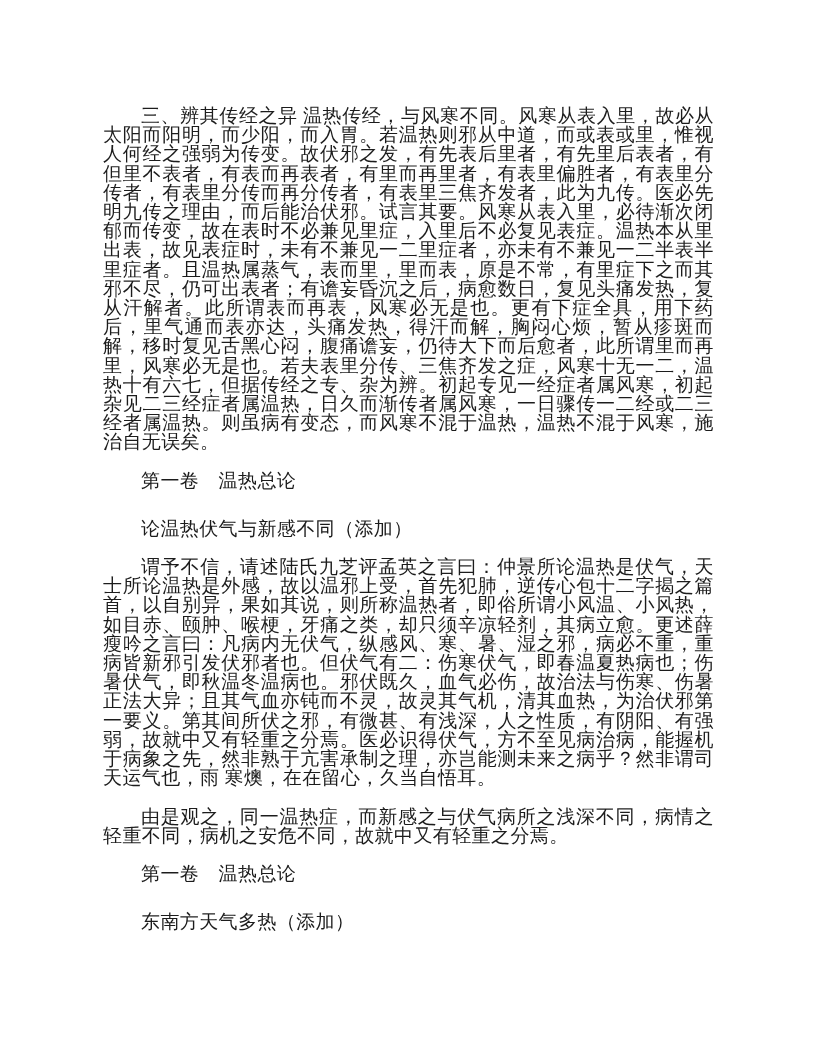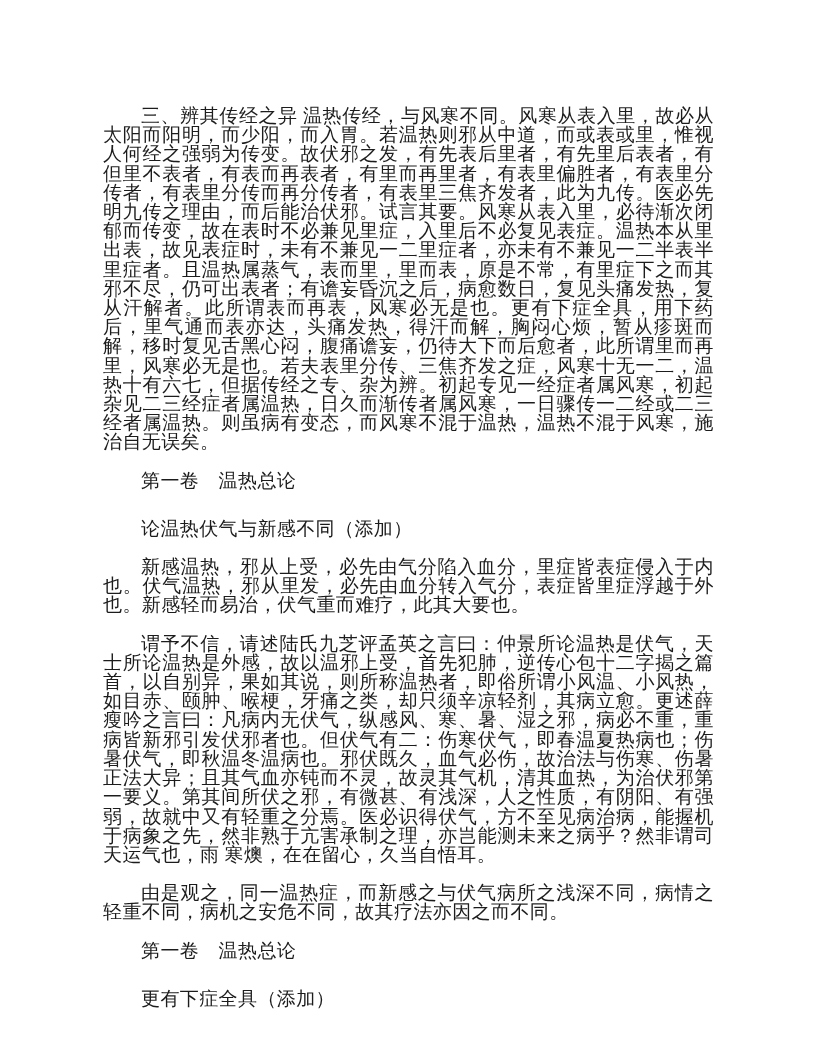--- a/index.html
+++ b/index.html
@@ -41,23 +41,22 @@
 </head>
 <body>
 
 <div class="page">
   <p class="block paragraph">三、辨其传经之异 温热传经，与风寒不同。风寒从表入里，故必从太阳而阳明，而少阳，而入胃。若温热则邪从中道，而或表或里，惟视人何经之强弱为传变。故伏邪之发，有先表后里者，有先里后表者，有但里不表者，有表而再表者，有里而再里者，有表里偏胜者，有表里分传者，有表里分传而再分传者，有表里三焦齐发者，此为九传。医必先明九传之理由，而后能治伏邪。试言其要。风寒从表入里，必待渐次闭郁而传变，故在表时不必兼见里症，入里后不必复见表症。温热本从里出表，故见表症时，未有不兼见一二里症者，亦未有不兼见一二半表半里症者。且温热属蒸气，表而里，里而表，原是不常，有里症下之而其邪不尽，仍可出表者；有谵妄昏沉之后，病愈数日，复见头痛发热，复从汗解者。此所谓表而再表，风寒必无是也。更有下症全具，用下药后，里气通而表亦达，头痛发热，得汗而解，胸闷心烦，暂从疹斑而解，移时复见舌黑心闷，腹痛谵妄，仍待大下而后愈者，此所谓里而再里，风寒必无是也。若夫表里分传、三焦齐发之症，风寒十无一二，温热十有六七，但据传经之专、杂为辨。初起专见一经症者属风寒，初起杂见二三经症者属温热，日久而渐传者属风寒，一日骤传一二经或二三经者属温热。则虽病有变态，而风寒不混于温热，温热不混于风寒，施治自无误矣。</p>
 
   <p class="block heading">第一卷　温热总论</p>
 
   <p class="block subheading">论温热伏气与新感不同（添加）</p>
 
-  <p class="block paragraph">新感温热，邪从上受，必先由气分陷入血分，里症皆表症侵入于内也。伏气温热，邪从里发，必先由血分转入气分，表症皆里症浮越于外也。新感轻而易治，伏气重而难疗，此其大要也。</p>
 
   <p class="block paragraph">谓予不信，请述陆氏九芝评孟英之言曰：仲景所论温热是伏气，天士所论温热是外感，故以温邪上受，首先犯肺，逆传心包十二字揭之篇首，以自别异，果如其说，则所称温热者，即俗所谓小风温、小风热，如目赤、颐肿、喉梗，牙痛之类，却只须辛凉轻剂，其病立愈。更述薛瘦吟之言曰：凡病内无伏气，纵感风、寒、暑、湿之邪，病必不重，重病皆新邪引发伏邪者也。但伏气有二：伤寒伏气，即春温夏热病也；伤暑伏气，即秋温冬温病也。邪伏既久，血气必伤，故治法与伤寒、伤暑正法大异；且其气血亦钝而不灵，故灵其气机，清其血热，为治伏邪第一要义。第其间所伏之邪，有微甚、有浅深，人之性质，有阴阳、有强弱，故就中又有轻重之分焉。医必识得伏气，方不至见病治病，能握机于病象之先，然非熟于亢害承制之理，亦岂能测未来之病乎？然非谓司天运气也，雨 寒燠，在在留心，久当自悟耳。</p>
 
-  <p class="block paragraph">由是观之，同一温热症，而新感之与伏气病所之浅深不同，病情之轻重不同，病机之安危不同，故其疗法亦因之而不同。</p>
+  <p class="block paragraph">由是观之，同一温热症，而新感之与伏气病所之浅深不同，病情之轻重不同，病机之安危不同，故就中又有轻重之分焉。</p>
 
   <p class="block heading">第一卷　温热总论</p>
 
-  <p class="block subheading">更有下症全具（添加）</p>
+  <p class="block subheading">东南方天气多热（添加）</p>
 
 </div>
 
 </body></html>

